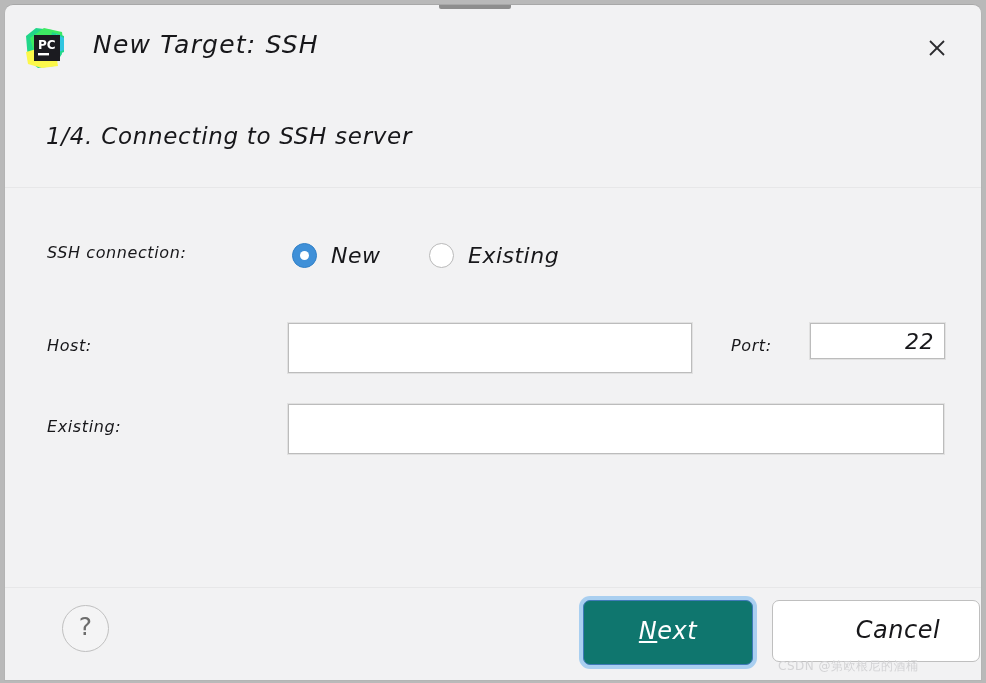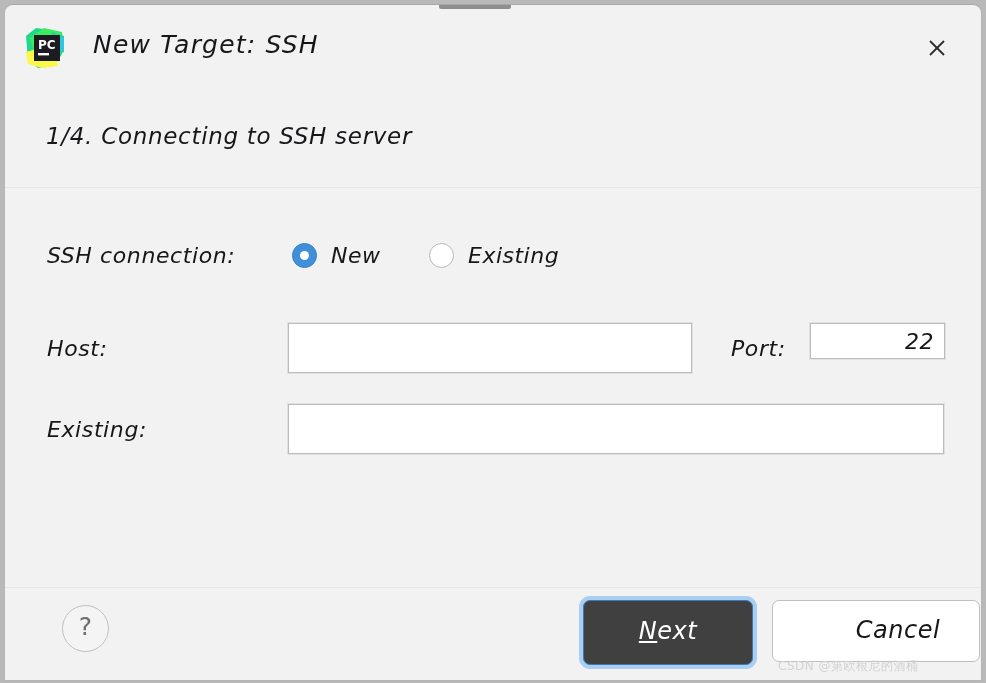--- a/index.html
+++ b/index.html
@@ -107,21 +107,21 @@
     top: 183px;
     width: 100%;
     height: 399px;
     background: #f2f2f3;
   }
 
   .form-label {
     position: absolute;
     font-family: "DejaVu Sans", sans-serif;
     font-style: italic;
-    font-size: 22px;
+    font-size: 16px;
     color: #17171a;
     letter-spacing: 0.6px;
     white-space: nowrap;
   }
 
   
   #row-connection { position: absolute; left: 0; top: 47px; width: 100%; height: 44px; }
   #label-connection { left: 42px; top: 8px; }
 
   .radio-option {
@@ -240,21 +240,21 @@
     font-size: 25px;
     color: #6d6d6d;
   }
 
   #next-button {
     position: absolute;
     left: 578px;
     top: 12px;
     width: 168px;
     height: 63px;
-    background: #404040;
+    background: #0f766e;
     border: 1px solid #3f7ab8;
     border-radius: 7px;
     box-shadow: 0 0 0 4px #a9cff0;
     cursor: default;
   }
   #next-button span {
     display: block;
     text-align: center;
     line-height: 61px;
     font-family: "DejaVu Sans", sans-serif;

